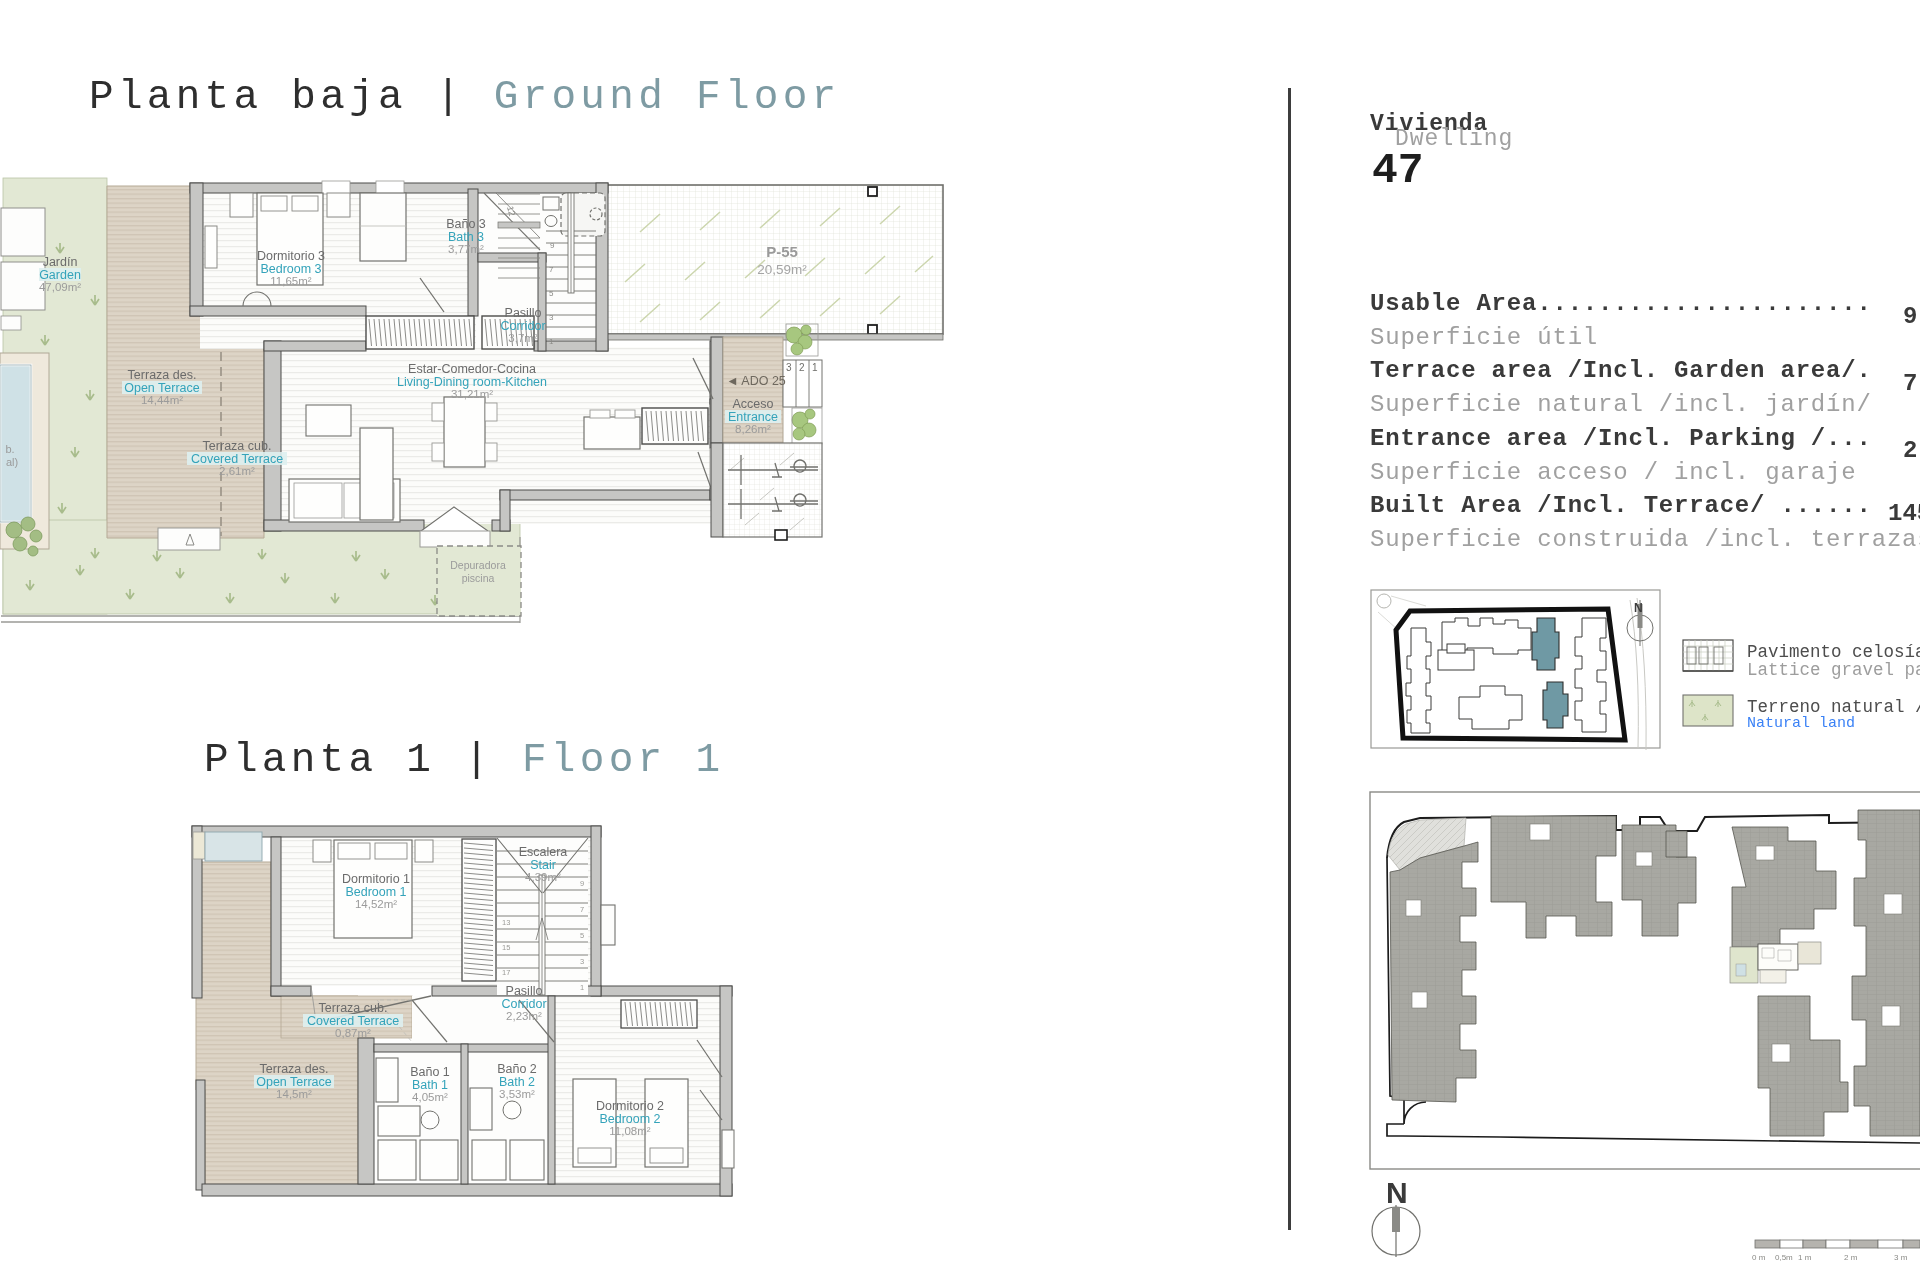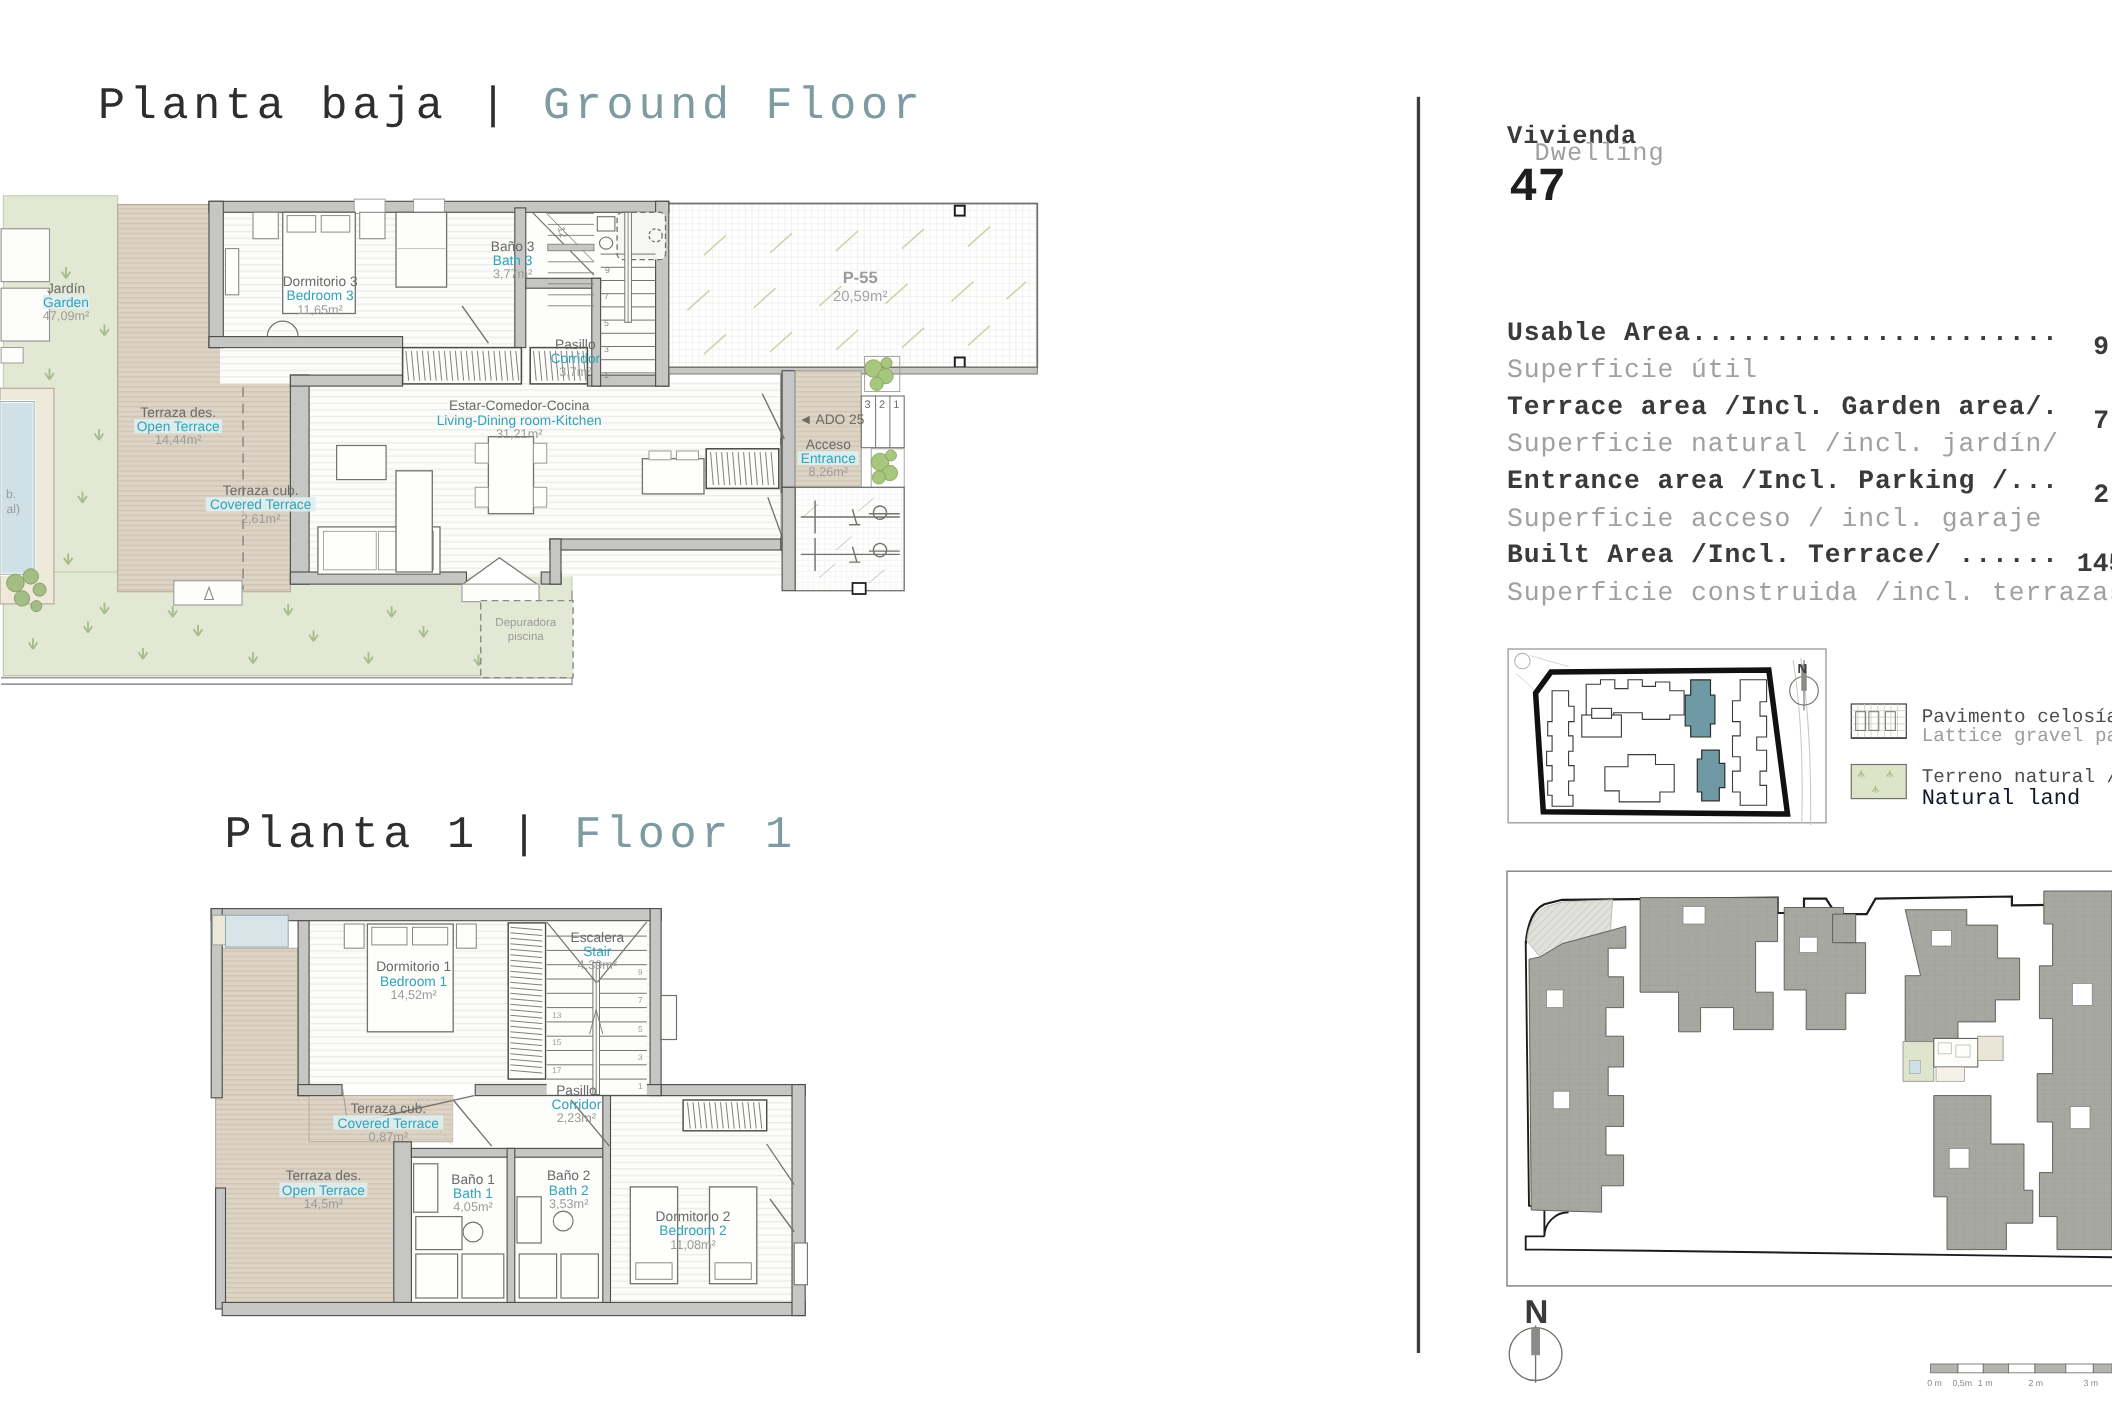--- a/index.html
+++ b/index.html
@@ -559,21 +559,21 @@
 </g>
 
 <g>
 <rect x="1683" y="695" width="50" height="31" fill="#dde4c8" stroke="#72726e" stroke-width="1.1"></rect>
 <path d="M1692,702 l-3,4 M1692,702 l3,4 M1692,700 v7 M1718,702 l-3,4 M1718,702 l3,4 M1718,700 v7 M1705,716 l-3,4 M1705,716 l3,4 M1705,714 v7" stroke="#a8bc8c" stroke-width="1" fill="none"></path>
 </g>
 </svg>
 <div class="abs mono" style="left:1747px;top:642px;font-size:17.5px;color:#4d4d4d;white-space:pre;">Pavimento celosía gr</div>
 <div class="abs mono" style="left:1747px;top:660px;font-size:17.5px;color:#9d9d9d;white-space:pre;">Lattice gravel pavem</div>
 <div class="abs mono" style="left:1747px;top:697px;font-size:17.5px;color:#4d4d4d;white-space:pre;">Terreno natural /gra</div>
-<div class="abs mono" style="left:1747px;top:715px;font-size:20px;color:#0f172a;white-space:pre;">Natural land</div>
+<div class="abs mono" style="left:1747px;top:715px;font-size:15px;color:#3b82f6;white-space:pre;">Natural land</div>
 
 <svg class="abs" style="left:1368px;top:788px;" width="552" height="385" viewBox="1368 788 552 385">
 <defs>
 <pattern id="phatch" width="7" height="7" patternUnits="userSpaceOnUse">
   <rect width="7" height="7" fill="#e0e0dc"></rect>
         <path d="M0,7 L7,0" stroke="#c5c5c0" stroke-width="0.8"></path>
 </pattern>
 <pattern id="pbld" width="9" height="9" patternUnits="userSpaceOnUse">
   <rect width="9" height="9" fill="#a8a8a2"></rect>
         <path d="M0,0 h9 M0,4.5 h9 M4.5,0 v9" stroke="#9d9d96" stroke-width="0.5"></path>

